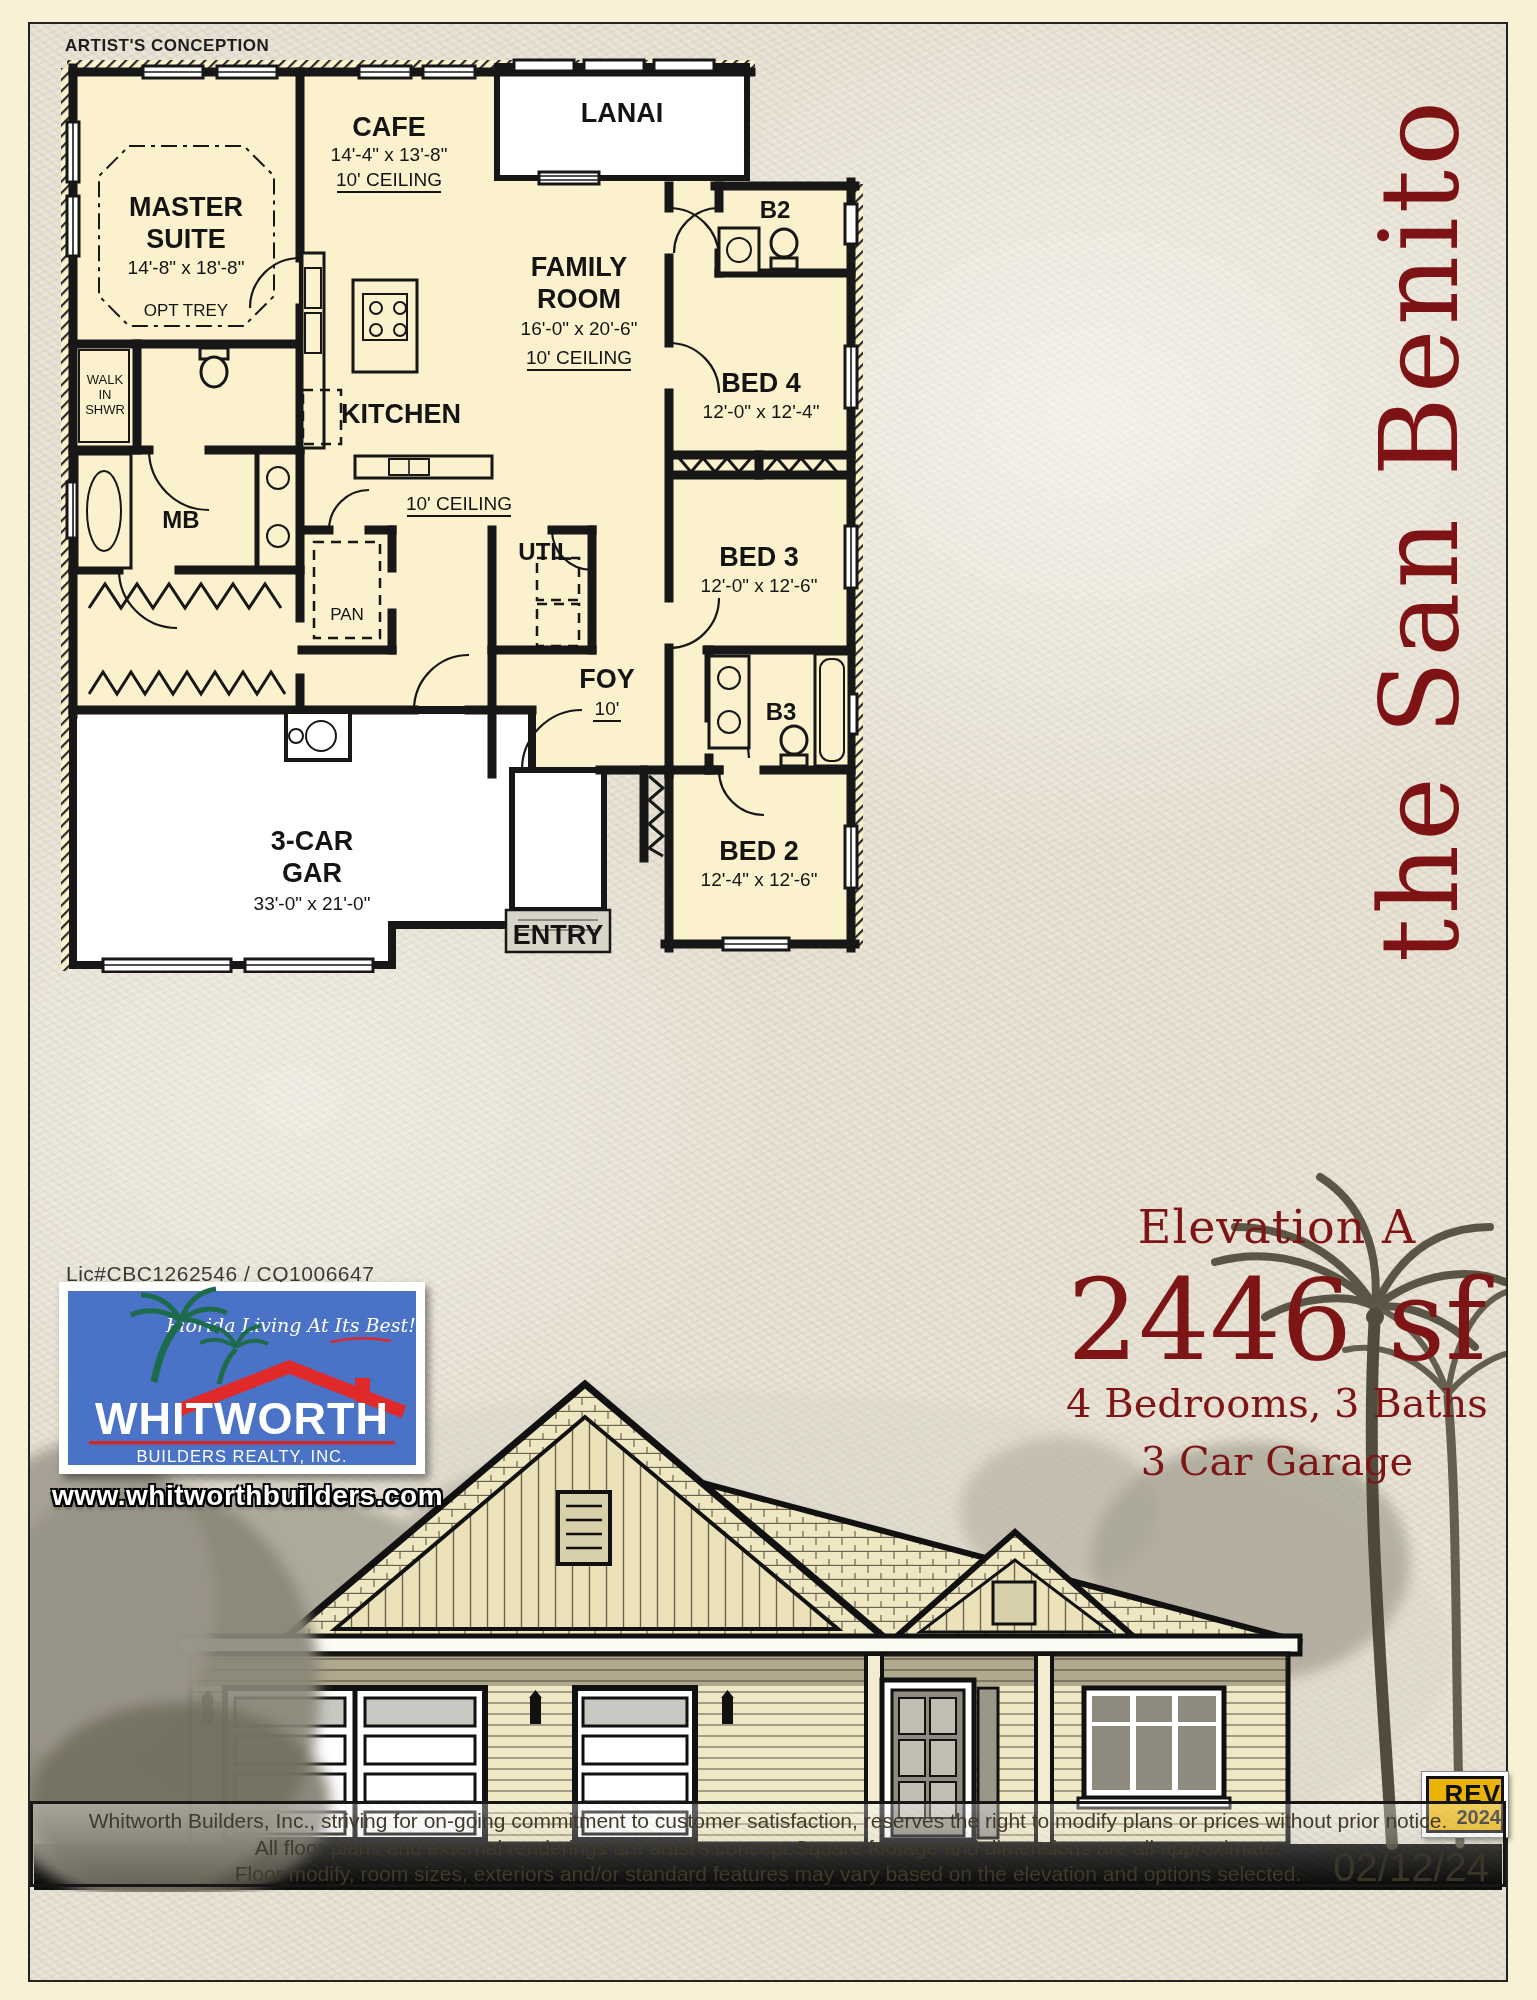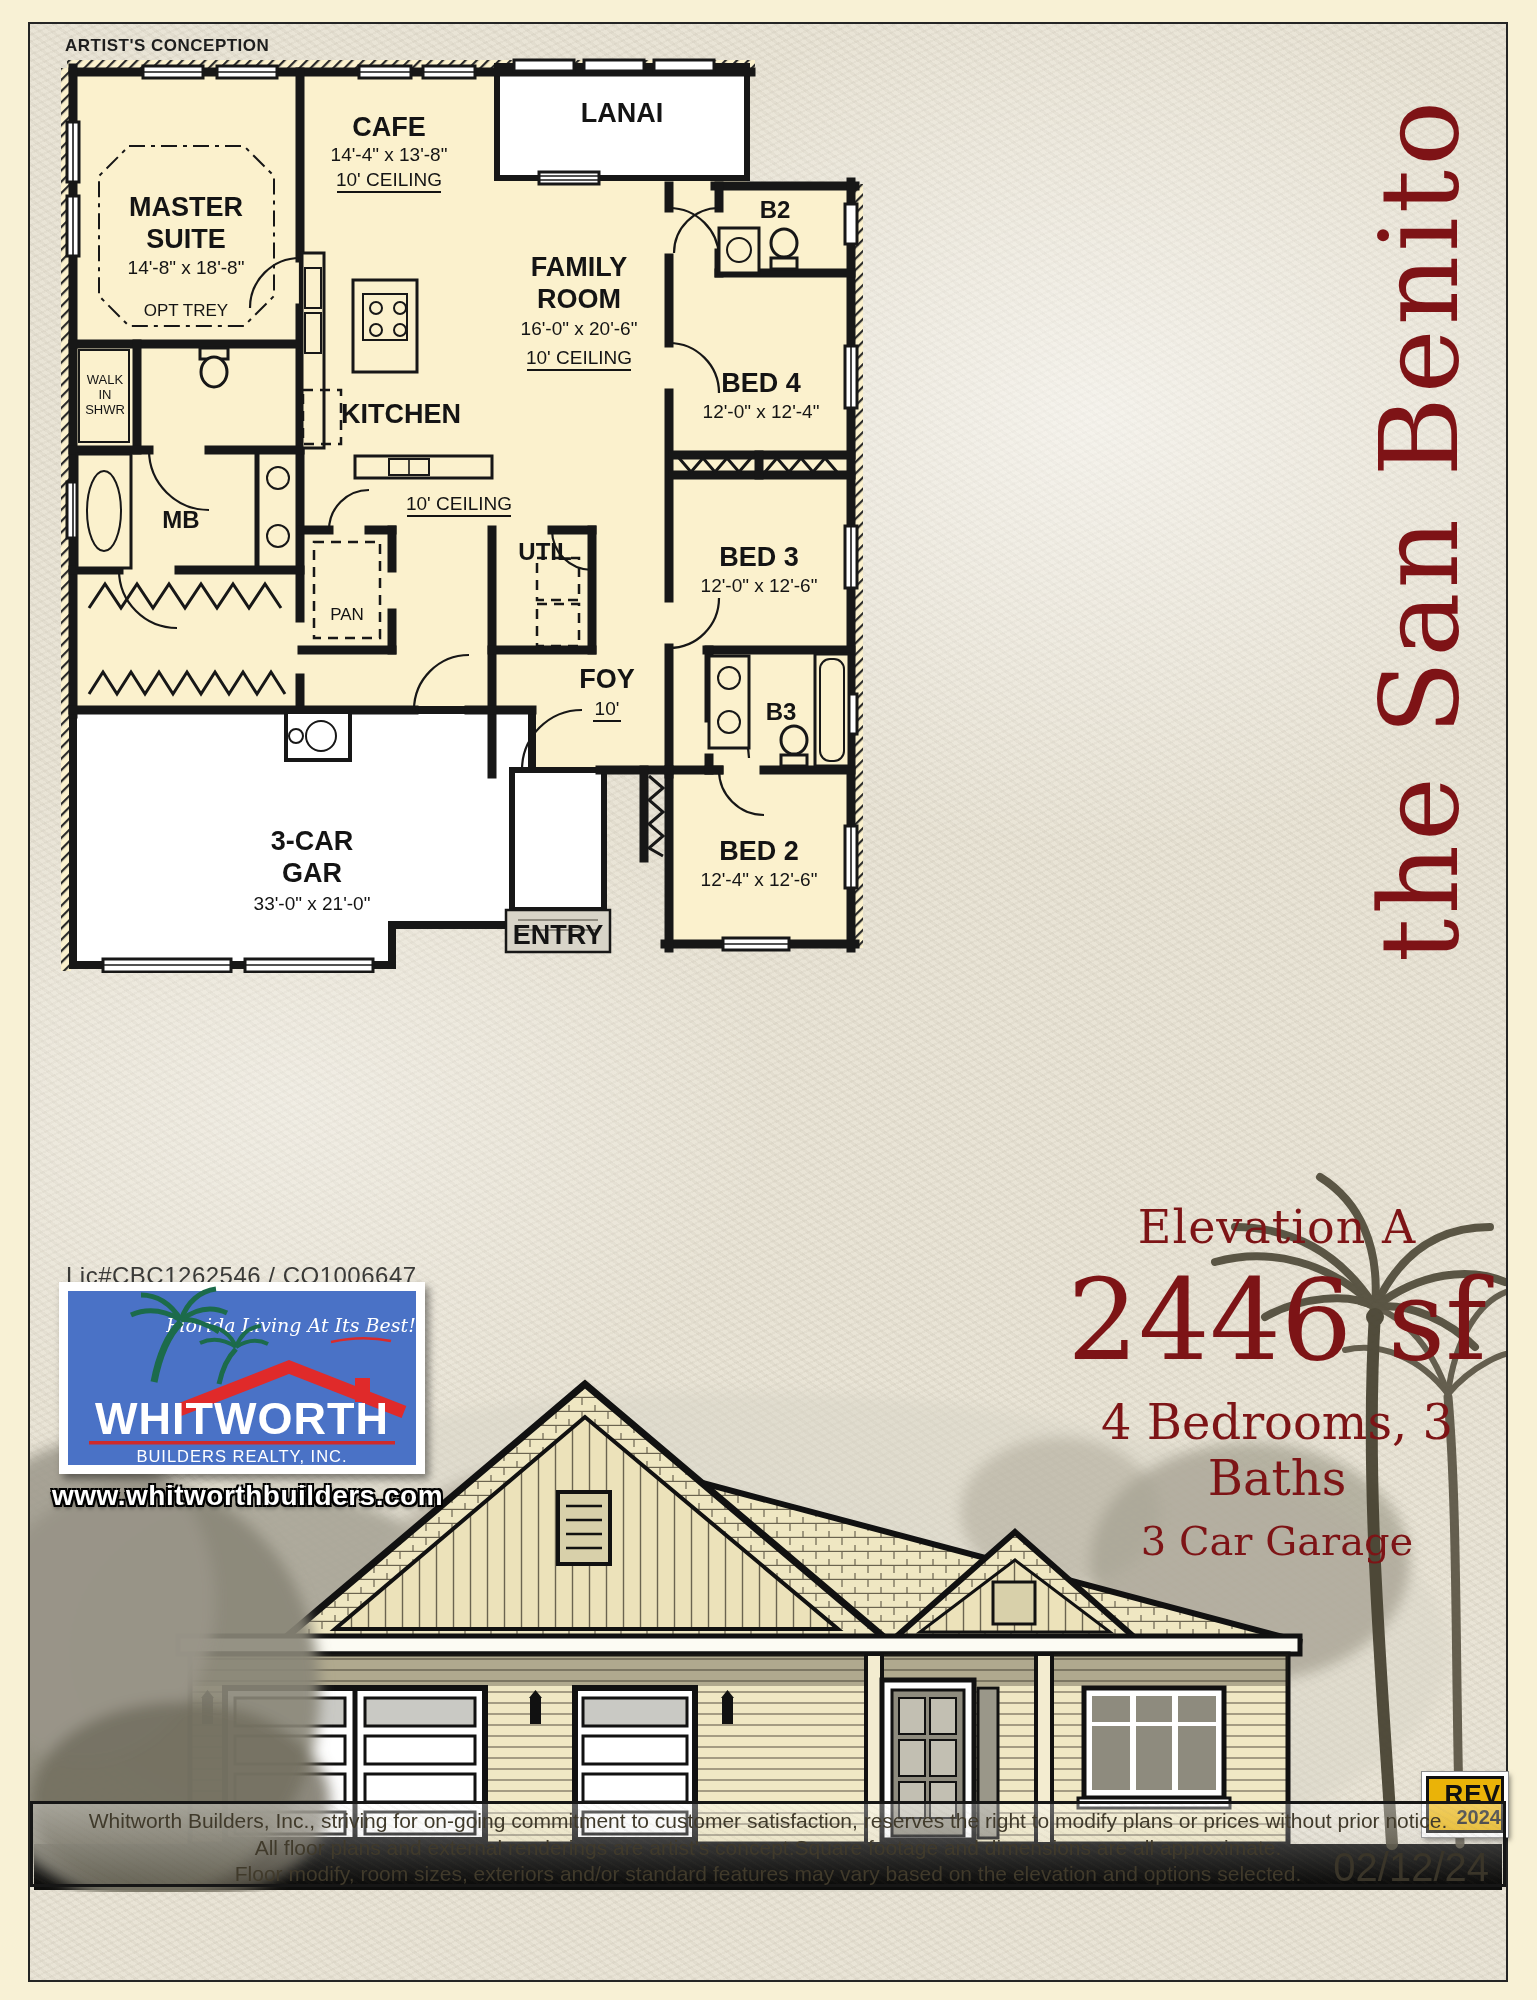--- a/index.html
+++ b/index.html
@@ -13,32 +13,32 @@
       radial-gradient(ellipse 800px 600px at 18% 55%, rgba(255,255,255,.35), transparent 60%),
       repeating-linear-gradient(37deg, rgba(120,110,90,.06) 0 3px, transparent 3px 7px),
       repeating-linear-gradient(-24deg, rgba(110,100,80,.05) 0 2px, transparent 2px 6px);}
   .artists{position:absolute;left:35px;top:12px;font-size:17px;font-weight:600;
     letter-spacing:.5px;color:#1d1d1d;}
   .plan{position:absolute;left:29px;top:34px;width:1000px;height:915px;}
   .vtitle{position:absolute;left:1327px;top:8px;width:140px;height:930px;
     writing-mode:vertical-rl;transform:rotate(180deg);
     font-family:"DejaVu Serif",serif;font-size:108px;letter-spacing:4px;
     color:#7e1316;white-space:nowrap;}
-  .license{position:absolute;left:36px;top:1238px;font-size:24px;color:#3a3a38;letter-spacing:.5px;}
+  .license{position:absolute;left:36px;top:1238px;font-size:21px;color:#3a3a38;letter-spacing:.5px;}
   .logo{position:absolute;left:29px;top:1258px;width:366px;height:192px;
     box-shadow:4px 5px 8px rgba(0,0,0,.45);}
   .website{position:absolute;left:22px;top:1456px;width:360px;text-align:center;
     font-size:28px;font-weight:900;color:#fff;letter-spacing:.5px;
     text-shadow:-2px -2px 0 #000,2px -2px 0 #000,-2px 2px 0 #000,2px 2px 0 #000,0 3px 4px rgba(0,0,0,.6);}
   .render{position:absolute;left:0px;top:1108px;width:1476px;height:760px;}
   .info{position:absolute;left:1012px;top:1176px;width:470px;text-align:center;
     color:#7d1416;font-family:"DejaVu Serif",serif;}
   .info .elev{font-size:46px;letter-spacing:1px;}
   .info .sqft{font-size:112px;line-height:1.05;margin-top:8px;}
-  .info .bb{font-size:48px;margin-top:14px;}
+  .info .bb{font-size:40px;}
   .info .gg{font-size:40px;margin-top:12px;}
   .rev{position:absolute;left:1392px;top:1748px;background:#fff;padding:4px;
     box-shadow:0 0 0 1px #8b8b8b,2px 3px 5px rgba(0,0,0,.5);}
   .rev-in{border:3px solid #111;background:#eab308;width:72px;text-align:right;
     padding:2px 0 3px 0;color:#111;}
   .rev-l1{font-size:26px;font-weight:900;line-height:26px;letter-spacing:1px;}
   .rev-l2{font-size:20px;font-weight:900;line-height:20px;}
   .footer{position:absolute;left:0;top:1777px;width:1476px;height:86px;
     box-sizing:border-box;border:3px solid #161616;
     background:linear-gradient(180deg,#d9d3c5,#c7c1b2);

